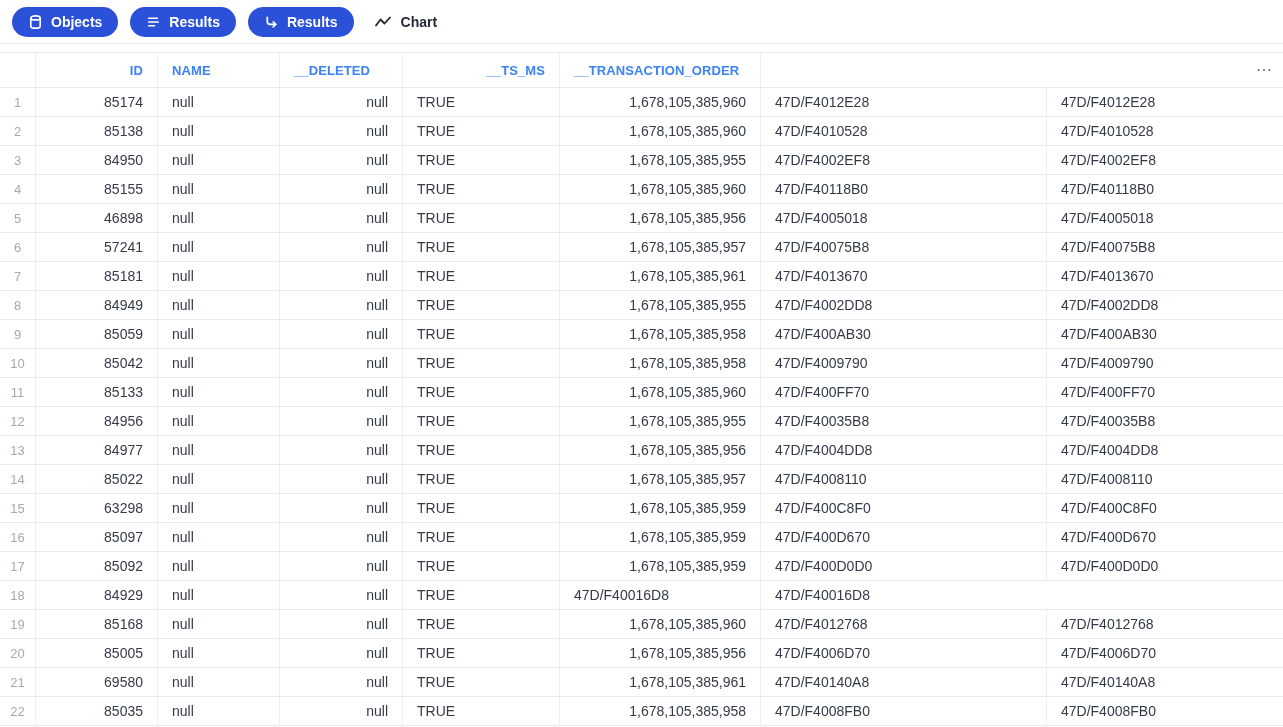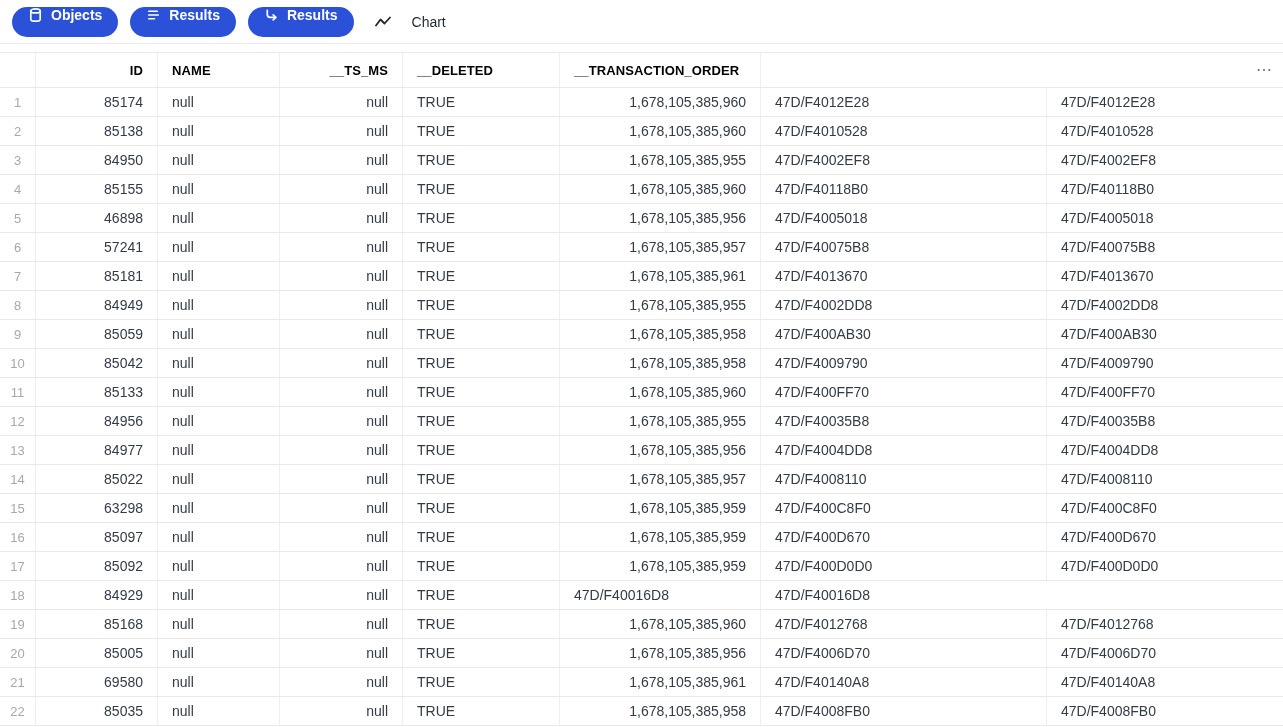--- a/index.html
+++ b/index.html
@@ -11,42 +11,43 @@
     height: 44px;
     display: flex;
     align-items: center;
     gap: 12px;
     padding-left: 12px;
     border-bottom: 1px solid #e7e9ec;
     background: #ffffff;
   }
   .pill-btn {
     display: inline-flex;
+    align-items: center;
     gap: 8px;
     height: 30px;
     padding: 0 16px;
     border: none;
     border-radius: 9999px;
     background: #2b51d8;
     color: #ffffff;
     font-family: "Liberation Sans", sans-serif;
     font-size: 14px;
     font-weight: 700;
     cursor: pointer;
   }
   .pill-btn svg { display: block; }
   .chart-tab {
     display: inline-flex;
     align-items: center;
-    gap: 20px;
+    gap: 9px;
     margin-left: 8px;
     height: 30px;
     color: #1f2733;
     font-size: 14px;
-    font-weight: 400;
+    font-weight: 700;
     cursor: pointer;
   }
   .chart-tab svg { display: block; }
 
   
   .table-wrap { margin-top: 8px; }
   .header-row, .row {
     display: grid;
     grid-template-columns: 36px 122px 122px 123px 157px 201px 286px minmax(236px, 1fr);
     position: relative;
@@ -64,21 +65,21 @@
     font-size: 14px;
     color: #333b46;
     white-space: nowrap;
     overflow: hidden;
     padding: 0 14px;
   }
   .cell:last-child { border-right: none; }
   .header-row .cell {
     font-size: 13px;
     font-weight: 700;
-    color: #000000;
+    color: #3b82f6;
     letter-spacing: 0.1px;
   }
   .align-right { justify-content: flex-end; text-align: right; }
   .align-left { justify-content: flex-start; text-align: left; }
   .align-center { justify-content: center; text-align: center; padding: 0 4px; }
   .rownum { color: #a3a9b3; font-size: 13px; }
   .ellipsis {
     position: absolute;
     right: 10px;
     top: 50%;
@@ -134,22 +135,22 @@
     </span>
     <span>Chart</span>
   </div>
 </div>
 
 <div class="table-wrap">
   <div class="header-row">
     <div class="cell align-center"></div>
       <div class="cell align-right">ID</div>
       <div class="cell align-left">NAME</div>
+      <div class="cell align-left">__DELETED</div>
       <div class="cell align-right">__TS_MS</div>
-      <div class="cell align-left">__DELETED</div>
       <div class="cell align-left">__TRANSACTION_ORDER</div>
       <div class="ellipsis">⋯</div>
   </div>
   <div>
       <div class="row">
         <div class="cell align-center rownum">1</div>
         <div class="cell align-right">85174</div>
         <div class="cell align-left">null</div>
         <div class="cell align-right">null</div>
         <div class="cell align-left">TRUE</div>

